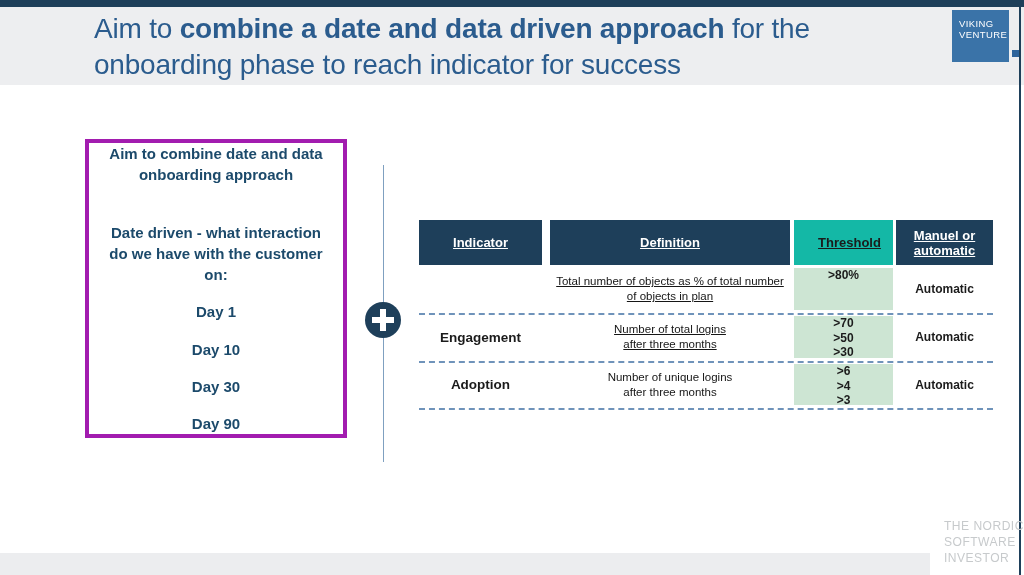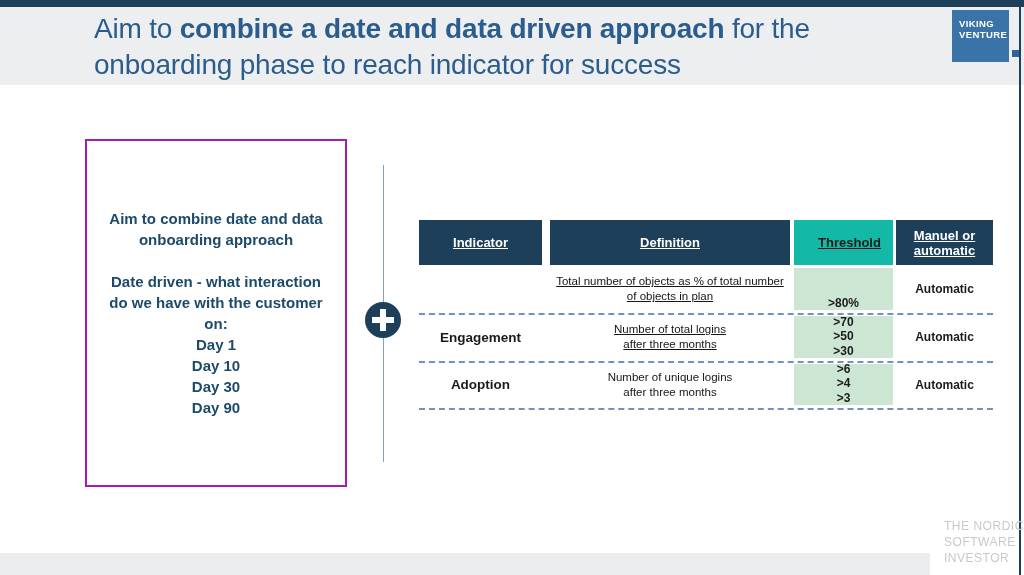--- a/index.html
+++ b/index.html
@@ -23,29 +23,29 @@
     position: absolute; left: 94px; top: 11px; width: 852px;
     font-size: 28px; line-height: 36px; color: #2B5C8E; letter-spacing: -0.2px;
   }
   .title .bold { font-weight: bold; }
 
   
   .logo-square {
     position: absolute; left: 952px; top: 10px; width: 57px; height: 52px;
     background: #3A73A8; color: #ffffff;
     padding: 8px 0 0 7px;
-    font-size: 9.5px; font-weight: bold; line-height: 11px; letter-spacing: 0.4px;
+    font-size: 9.5px; font-weight: normal; line-height: 11px; letter-spacing: 0.4px;
   }
   .logo-dot { position: absolute; left: 1012px; top: 50px; width: 7px; height: 7px; background: #2E639B; }
 
   
   .left-box {
-    position: absolute; left: 85px; top: 139px; width: 262px; height: 348px;
-    border: 2px solid #a21caf; background: #ffffff;
-    display: flex; flex-direction: column; justify-content: center;
+    position: absolute; left: 85px; top: 139px; width: 262px; height: 299px;
+    border: 4px solid #a21caf; background: #ffffff;
+    display: flex; flex-direction: column; justify-content: space-between;
     text-align: center; padding: 0 14px;
     color: #1C4A6B; font-weight: bold; font-size: 15px; line-height: 21px;
   }
   .left-box .para2 { margin-top: 21px; }
 
   
   .divider { position: absolute; left: 383px; top: 165px; width: 1px; height: 297px; background: #7FA0C0; }
   .plus-circle {
     position: absolute; left: 365px; top: 302px; width: 36px; height: 36px;
     background: #1E3F5A; border-radius: 50%; z-index: 2;
@@ -64,21 +64,21 @@
     background: #1E3F5A; color: #ffffff; font-weight: bold; font-size: 13px; line-height: 15px;
     display: flex; align-items: center; justify-content: center; text-align: center; text-decoration: underline;
   }
   .hcell.green { background: #14b8a6; color: #1b1b1b; padding-left: 12px; }
   .cell { display: flex; align-items: center; justify-content: center; text-align: center; }
   .ind  { font-weight: bold; font-size: 13.5px; color: #1b1b1b; }
   .def  { flex-direction: column; font-size: 11.5px; line-height: 15px; color: #161616; }
   .thr-pad { padding: 3px 0; }
   .thr-inner {
     background: #CDE5D3; width: 100%; height: 100%;
-    display: flex; flex-direction: column; align-items: center; justify-content: flex-end;
+    display: flex; flex-direction: column; align-items: center; justify-content: flex-start;
     font-weight: bold; font-size: 12px; line-height: 14.5px; color: #1b1b1b;
   }
   .mode { font-weight: bold; font-size: 12px; color: #1b1b1b; }
   .dash { position: absolute; left: 0; width: 574px; border-top: 2px dashed #6F93BA; }
   .dash-1 { top: 93px; } .dash-2 { top: 141px; } .dash-3 { top: 188px; }
 
   
   .nordic {
     position: absolute; left: 944px; top: 518px;
     font-size: 13px; line-height: 16px; color: #C7CACC; letter-spacing: 0.5px;

